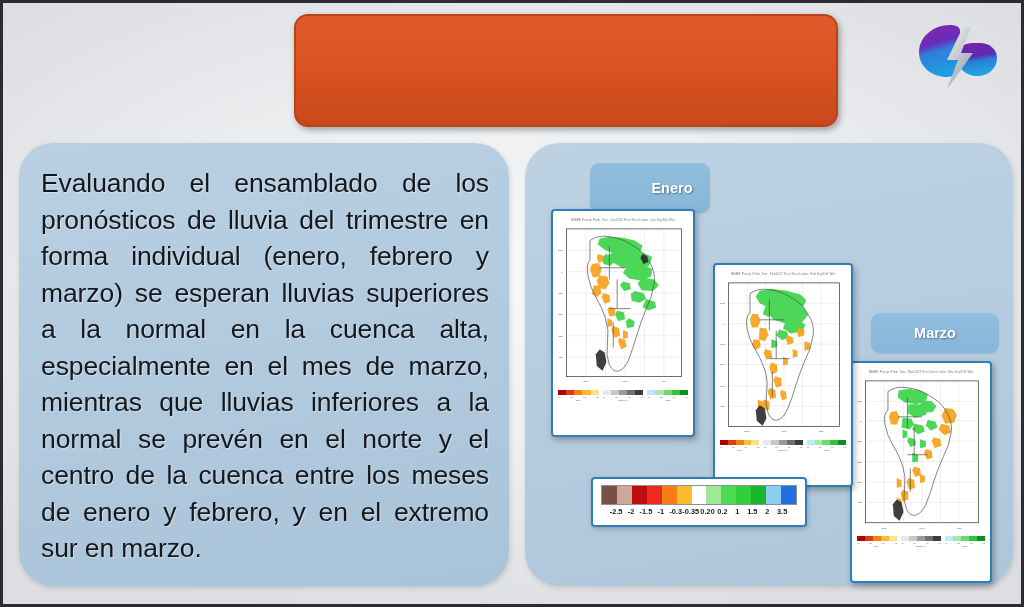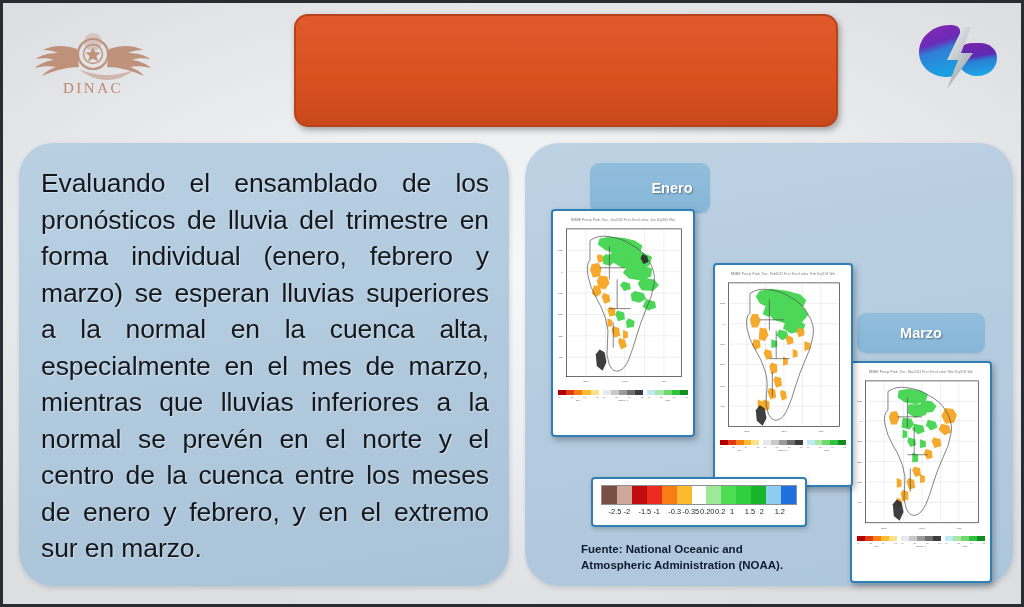--- a/index.html
+++ b/index.html
@@ -99,21 +99,21 @@
     align-items: center;
     justify-content: center;
     color: #ffffff;
     font-size: 14.5px;
     font-weight: bold;
     text-shadow: 1px 1px 1.5px rgba(40,60,80,0.55);
     box-shadow: 0 1px 2px rgba(0,0,0,0.10);
   }
   #chip-enero   { left: 65px;  top: 20px;  width: 120px; height: 50px; padding-left: 44px; }
   #chip-febrero { left: 190px; top: 75px;  width: 122px; height: 40px; }
-  #chip-marzo   { left: 332px; top: 170px; width: 128px; height: 40px; }
+  #chip-marzo   { left: 346px; top: 170px; width: 128px; height: 40px; }
 
   
   .map-card {
     position: absolute;
     background: #ffffff;
     border: 2.5px solid #2f7fb5;
     border-radius: 4px;
     box-shadow: 2px 3px 6px rgba(0,0,0,0.30);
     overflow: hidden;
   }
@@ -171,57 +171,44 @@
   #colorbar-swatches div { flex: 1; }
   #colorbar-ticks {
     display: flex;
     margin-top: 2px;
     font-size: 7.4px;
     color: #1a1d20;
     font-family: "Liberation Sans", sans-serif;
   }
   #colorbar-ticks span {
     flex: 1;
-    text-align: left;
+    text-align: center;
     transform: translateX(-50%);
     white-space: nowrap;
+    font-weight: bold;
   }
   #colorbar-ticks span:first-child { margin-left: 7.7%; }
 
   
   #source-note {
     position: absolute;
     left: 56px; top: 398px;
     width: 300px;
     font-size: 11.5px;
     line-height: 16px;
     font-weight: bold;
     color: #0d1b2e;
     z-index: 6;
   }
 </style>
 </head>
 <body>
 
 <div id="slide">
 
-  <div id="logo-dinac">
-    <svg viewBox="0 0 132 80" width="132" height="80">
-      <g fill="#b5795a" opacity="0.9">
-        <path d="M66 12 c-5 0 -9 4 -9 9 0 5 4 9 9 9 5 0 9 -4 9 -9 0 -5 -4 -9 -9 -9z" opacity="0.35"></path>
-        <circle cx="66" cy="33" r="15" fill="none" stroke="#b5795a" stroke-width="2.2"></circle>
-        <circle cx="66" cy="33" r="9.5" fill="none" stroke="#b5795a" stroke-width="1.4"></circle>
-        <path d="M66 26 l2.1 5.2 5.6 .3 -4.3 3.6 1.5 5.4 -4.9 -3.1 -4.9 3.1 1.5 -5.4 -4.3 -3.6 5.6 -.3z"></path>
-        <path d="M50 28 c-12 -4 -24 -4 -34 1 6 0 11 1 15 3 -9 0 -17 2 -22 6 7 -1 13 -1 18 1 -8 1 -15 4 -19 8 8 -2 15 -2 21 -1 -6 2 -11 5 -14 9 13 -6 27 -9 37 -9 z"></path>
-        <path d="M82 28 c12 -4 24 -4 34 1 -6 0 -11 1 -15 3 9 0 17 2 22 6 -7 -1 -13 -1 -18 1 8 1 15 4 19 8 -8 -2 -15 -2 -21 -1 6 2 11 5 14 9 -13 -6 -27 -9 -37 -9 z"></path>
-        <path d="M52 48 c8 4 20 6 28 6 8 0 20 -2 28 -6 -8 7 -18 11 -28 11 -10 0 -20 -4 -28 -11z" opacity="0.55"></path>
-      </g>
-      <text x="66" y="72" text-anchor="middle" font-family="Liberation Serif, serif" font-size="15" letter-spacing="2.5" fill="#b5795a">DINAC</text>
-    </svg>
-  </div>
 
   <div id="logo-storm">
     <svg viewBox="0 0 92 82" width="92" height="82">
       <defs>
         <linearGradient id="cloudGradBig" x1="0" y1="0" x2="0.25" y2="1">
           <stop offset="0%" stop-color="#8a27b0"></stop>
           <stop offset="42%" stop-color="#6a2bb8"></stop>
           <stop offset="58%" stop-color="#2f7fd6"></stop>
           <stop offset="100%" stop-color="#1b9fe0"></stop>
         </linearGradient>
@@ -630,23 +617,19 @@
           <span>-2</span>
           <span>-1.5</span>
           <span>-1</span>
           <span>-0.3</span>
           <span>-0.35</span>
           <span>0.20</span>
           <span>0.2</span>
           <span>1</span>
           <span>1.5</span>
           <span>2</span>
-          <span>1.2</span>
+          <span>3.5</span>
         </div>
     </div>
 
-    <div id="source-note">
-      <div>Fuente: National Oceanic and</div>
-      <div>Atmospheric Administration (NOAA).</div>
-    </div>
 
   </div>
 </div>
 
 </body></html>

